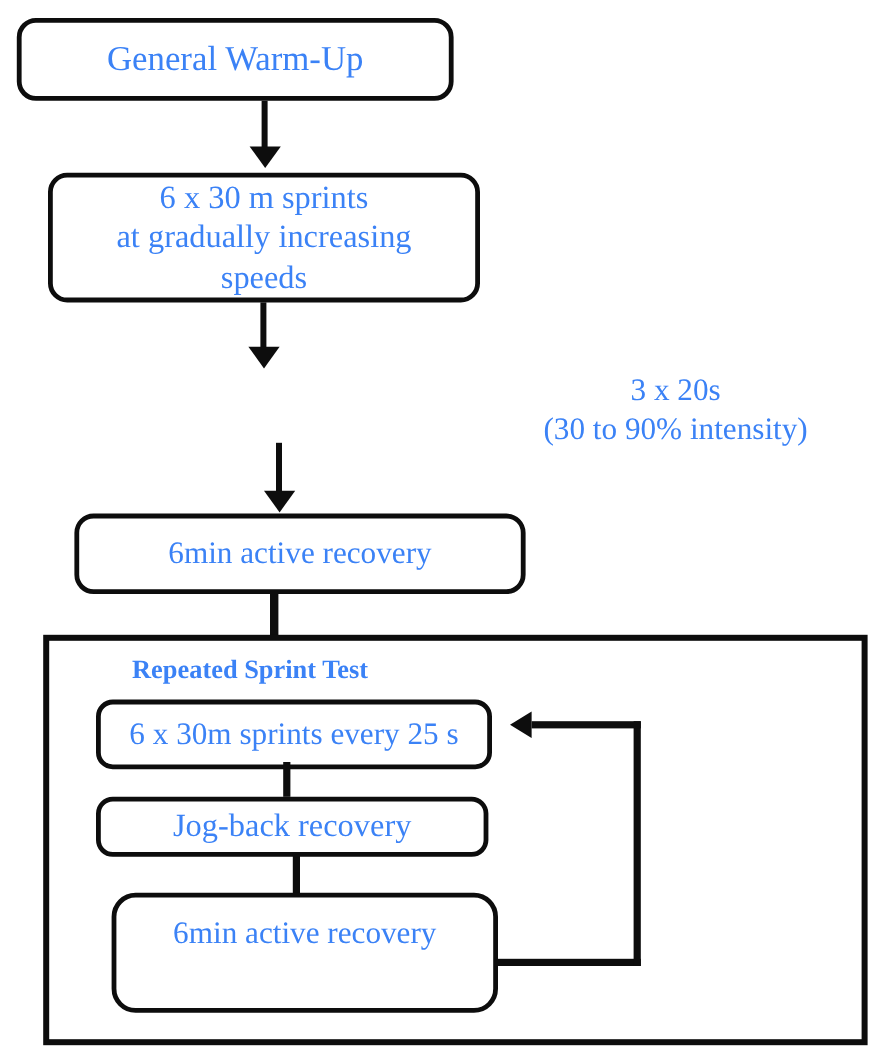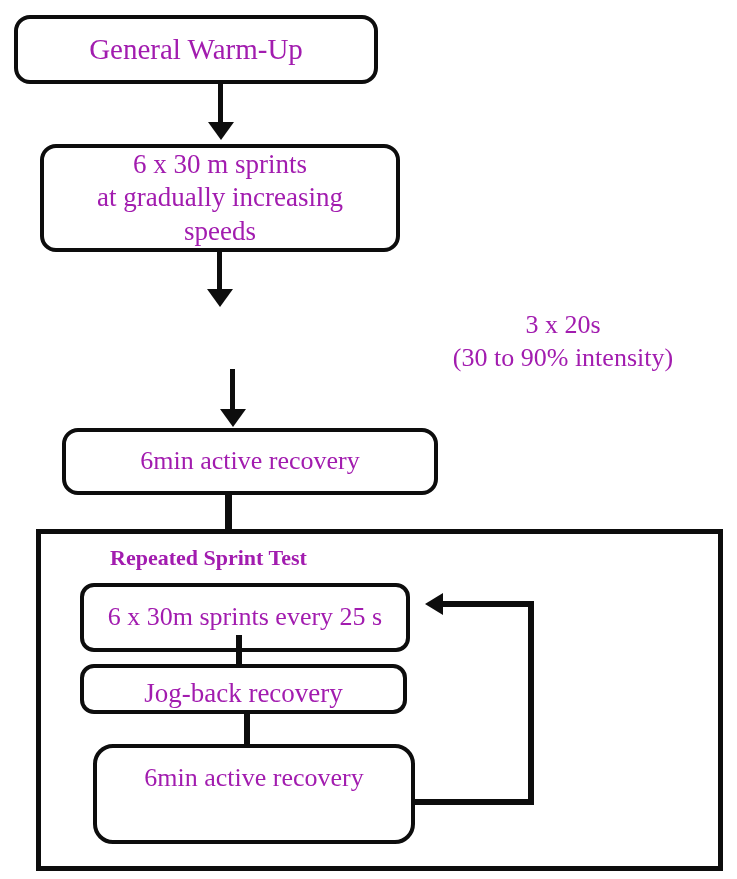--- a/index.html
+++ b/index.html
@@ -1,18 +1,18 @@
 <!DOCTYPE html>
 <html><head>
 <meta charset="utf-8">
 <style>
   html,body { margin:0; padding:0; background:#ffffff; }
   .canvas {
     position:relative; width:737px; height:879px; background:#ffffff;
-    font-family:"Liberation Serif","DejaVu Serif",serif; color:#a21caf;
+    font-family:"Liberation Serif","DejaVu Serif",serif; color:#3b82f6;
     overflow:hidden;
     text-decoration:underline;
   }
   .box {
     position:absolute; box-sizing:border-box; background:#ffffff;
     border:4px solid #0d0d0d; border-radius:16px;
     display:flex; flex-direction:column; align-items:center; justify-content:center;
     text-align:center; line-height:1.24; white-space:nowrap;
   }
   .box.topalign { justify-content:flex-start; padding-top:14px; }
@@ -68,27 +68,27 @@
   <div class="box" style="left:62px; top:428px; width:376px; height:67px; font-size:26px;">
     <span>6min active recovery</span>
   </div>
 
   <div class="vline" style="left:225px; top:495px; width:7px; height:36px;"></div>
 
   <div class="outer-rect" style="left:36px; top:529px; width:687px; height:342px;"></div>
 
   <div class="rst-title" style="left:91px; top:545px;">Repeated Sprint Test</div>
 
-  <div class="box" style="left:80px; top:583px; width:330px; height:69px; font-size:26px; border-radius:14px;">
+  <div class="box" style="left:80px; top:583px; width:330px; height:58px; font-size:26px; border-radius:14px;">
     <span>6 x 30m sprints every 25 s</span>
   </div>
 
   <div class="vline" style="left:236px; top:635px; width:6px; height:29px;"></div>
 
-  <div class="box" style="left:80px; top:664px; width:327px; height:50px; font-size:27px; border-radius:14px;justify-content:flex-end;">
+  <div class="box" style="left:80px; top:664px; width:327px; height:50px; font-size:27px; border-radius:14px;">
     <span>Jog-back recovery</span>
   </div>
 
   <div class="vline" style="left:244px; top:712px; width:6px; height:33px;"></div>
 
   <div class="box topalign" style="left:93px; top:744px; width:322px; height:100px; font-size:26px; border-radius:20px;">
     <span>6min active recovery</span>
   </div>
 
   <div class="hline" style="left:415px; top:799px; width:119px; height:6px;"></div>

